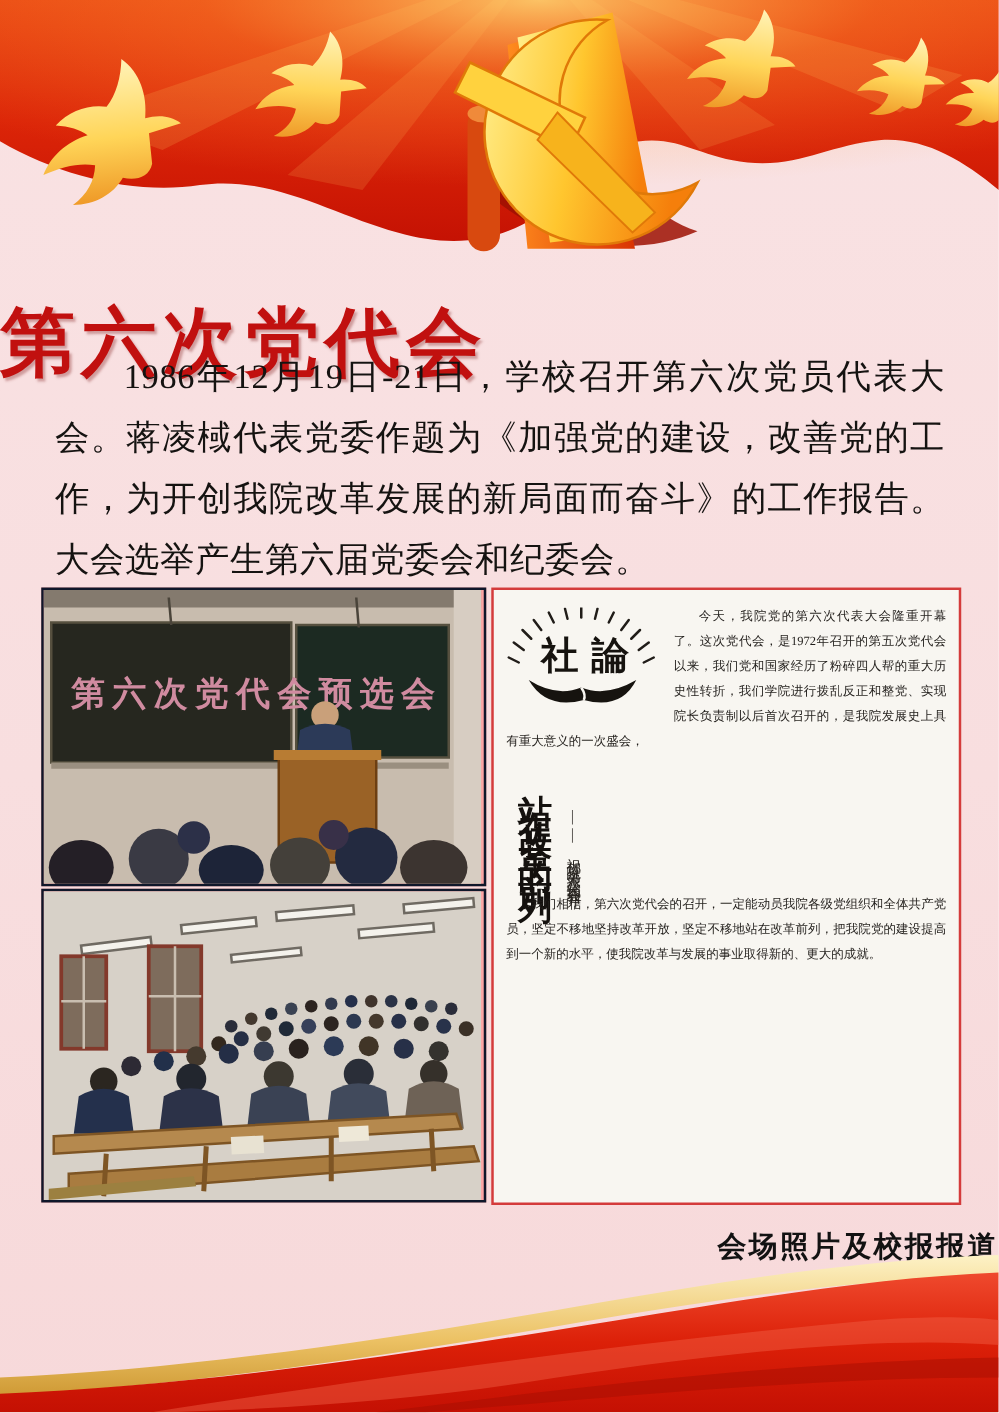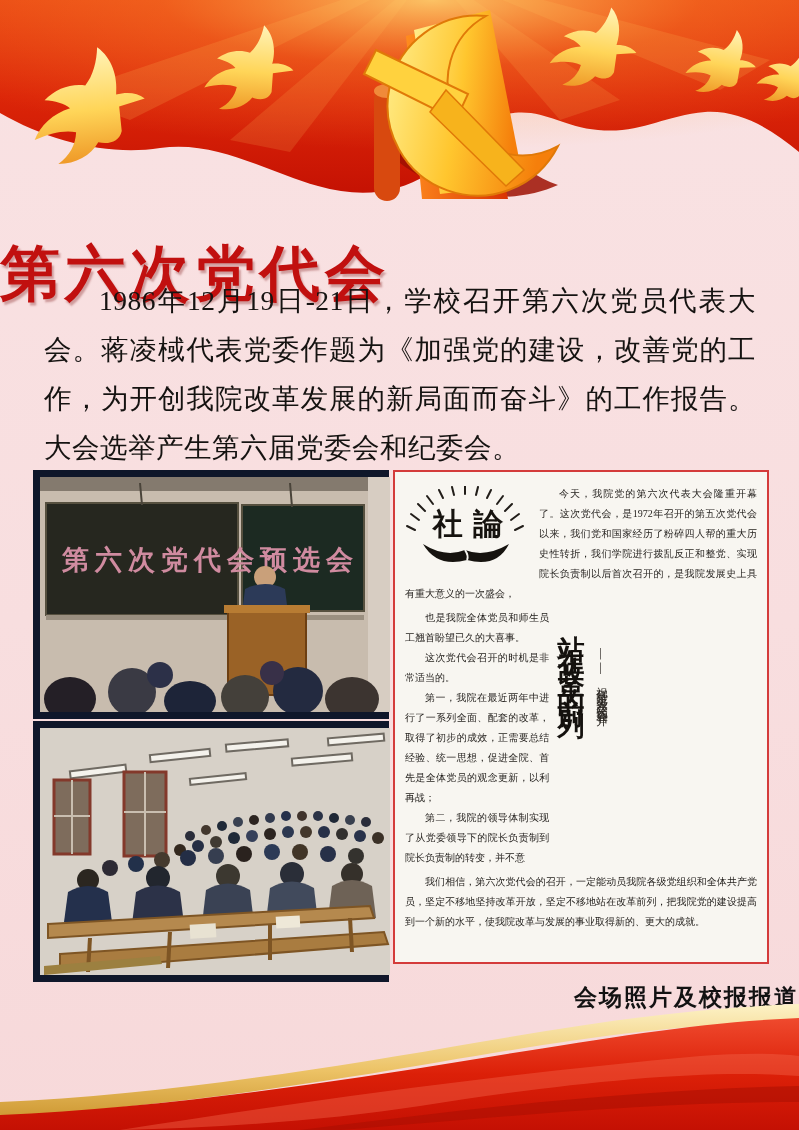--- a/index.html
+++ b/index.html
@@ -13,21 +13,21 @@
   #page-title{left:0;top:194px;width:799px;text-align:left;
     font-size:60px;font-weight:900;color:#c1100f;letter-spacing:5px;
     font-family:"DejaVu Serif","Liberation Serif",serif;
     text-shadow:2px 3px 2px rgba(130,30,30,.35);}
   
   #intro-text{left:44px;top:276px;width:712px;font-size:27.5px;line-height:49px;
     color:#151311;text-align:justify;text-indent:2em;letter-spacing:.5px;}
   
   #content-row{left:33px;top:470px;width:736px;display:flex;gap:4px;align-items:flex-start;}
   .photos-col{width:356px;display:flex;flex-direction:column;gap:2px;}
-  .photo{border:7px solid #0f172a;background:#f97316;font-size:0;line-height:0;}
+  .photo{border:2px solid #0f172a;background:#fca5a5;font-size:0;line-height:0;}
   
   #newspaper{width:352px;height:470px;border:2px solid #d43b3b;background:#f8f6f1;
     padding:12px 10px 8px 10px;color:#211e1b;overflow:hidden;
     font-family:"Liberation Serif","DejaVu Serif",serif;}
   #newspaper p{margin:0;text-indent:2em;text-align:justify;font-size:10px;line-height:20px;}
   .np-lead{overflow:hidden;}
   .np-logo{float:left;width:126px;height:88px;margin:2px 8px 2px 0;}
   .np-cols{display:flex;margin-top:4px;}
   .np-col-left{width:146px;}
   .np-col-right{width:146px;margin-left:auto;}
@@ -257,26 +257,20 @@
           <line x1="110" y1="44" x2="118" y2="40"></line>
         </g>
         <text x="63" y="48" text-anchor="middle" font-size="30" font-weight="bold" fill="#16130f" font-family="'DejaVu Sans','Liberation Sans',sans-serif">社 論</text>
         <path d="M18,58 Q40,72 60,64 Q80,72 104,58 Q92,82 62,74 Q32,82 18,58 Z" fill="#16130f"></path>
         <path d="M60,64 q4,6 2,10" stroke="#f8f6f1" stroke-width="2" fill="none"></path>
       </svg>
       <p><span>今天，我院党的第六次代表大会隆重开幕了。这次党代会，是1972年召开的第五次党代会以来，我们党和国家经历了粉碎四人帮的重大历史性转折，</span><span>我们学院进行拨乱反正和整党、实现院长负责制以后首次召开的，是我院发展史上具有重大意义的一次盛会，</span></p>
     </div>
 
     <div class="np-cols">
-      <div class="np-col-left">
-        <p>也是我院全体党员和师生员工翘首盼望已久的大喜事。</p>
-        <p>这次党代会召开的时机是非常适当的。</p>
-        <p>第一，我院在最近两年中进行了一系列全面、配套的改革，取得了初步的成效，正需要总结经验、统一思想，促进全院、首先是全体党员的观念更新，以利再战；</p>
-        <p>第二，我院的领导体制实现了从党委领导下的院长负责制到院长负责制的转变，并不意</p>
-      </div>
       <div class="np-headline-wrap">
         <span id="np-headline">站在改革的前列</span>
         <span id="np-headline-sub">——祝贺院第六次党代会召开</span>
       </div>
       <div class="np-col-right">
       </div>
     </div>
 
     <div class="np-bottom">
       <p>我们相信，第六次党代会的召开，一定能动员我院各级党组织和全体共产党员，坚定不移地坚持改革开放，坚定不移地站在改革前列，把我院党的建设提高到一个新的水平，使我院改革与发展的事业取得新的、更大的成就。</p>

